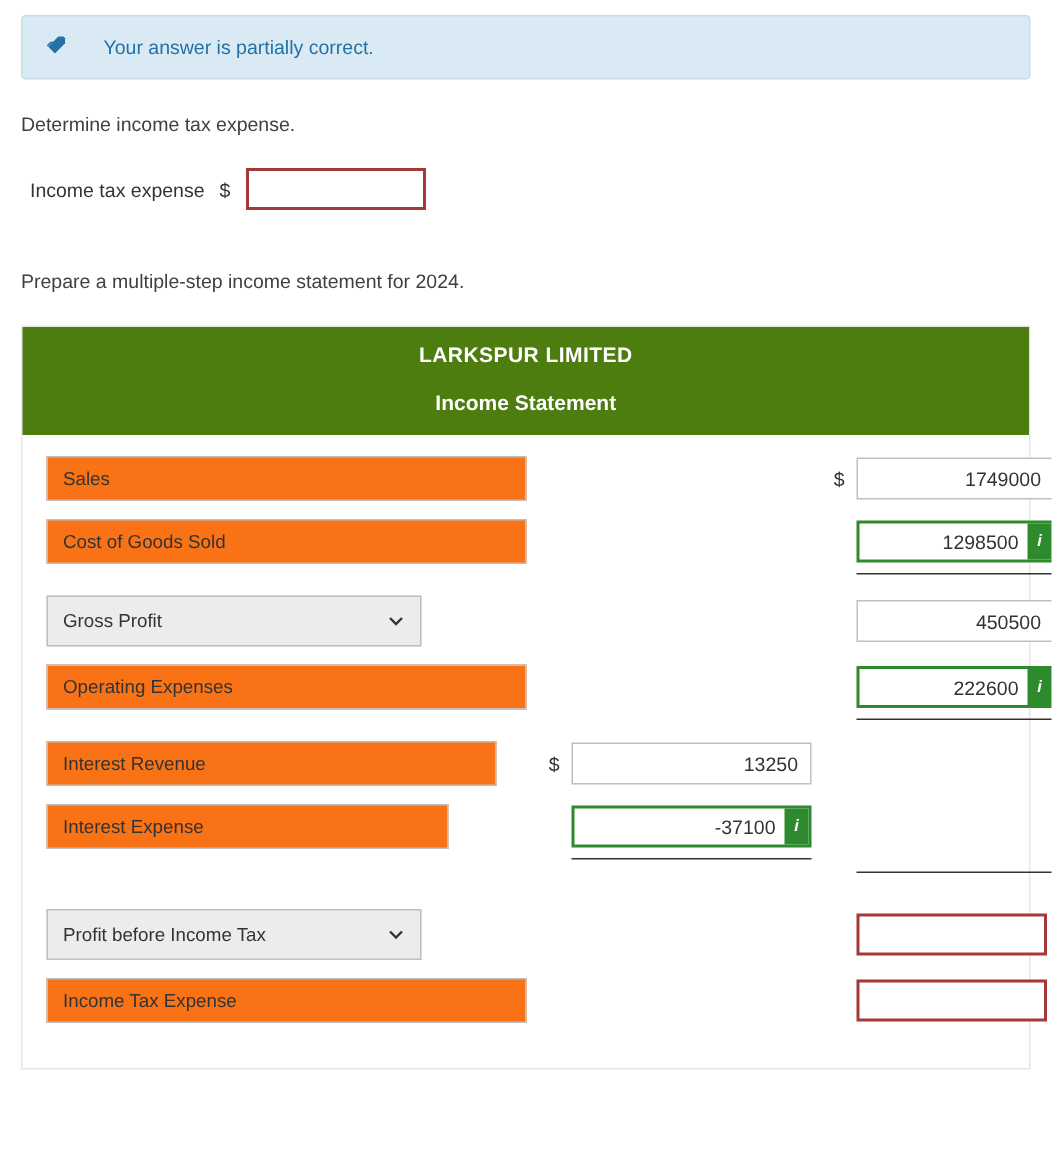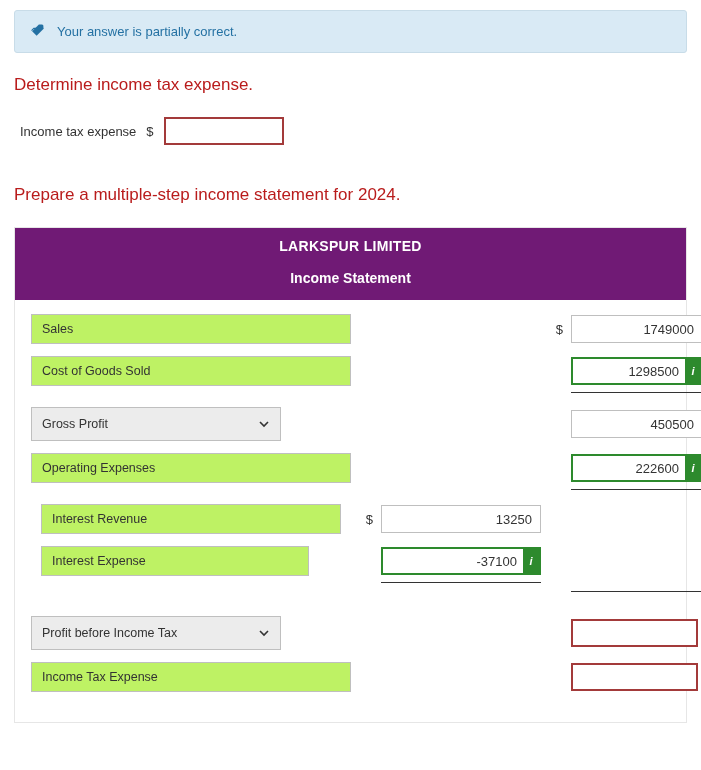--- a/index.html
+++ b/index.html
@@ -12,42 +12,42 @@
     width: 701px;
   }
   .feedback-banner {
     background: #d9eaf5;
     border: 1px solid #c8dce8;
     border-radius: 3px;
     padding: 12px 16px;
     margin-bottom: 22px;
     display: flex;
     align-items: center;
-    gap: 8px;
+    gap: 20px;
     color: #2471a3;
     font-size: 13px;
   }
   .feedback-banner svg { width: 18px; height: 14px; flex-shrink: 0; }
-  .prompt-text { color: #b91c1c; font-size: 17px; margin-bottom: 22px; }
+  .prompt-text { color: #404040; font-size: 13px; margin-bottom: 22px; }
   .top-input-row { display: flex; align-items: center; gap: 10px; margin: 0 0 40px 6px; }
   .top-input-row .label { color: #333; font-size: 13px; }
   .top-input-row .dollar { color: #333; }
   .red-input {
     border: 2px solid #a33a3a;
     background: #fff;
     height: 28px;
     padding: 0 8px;
     font-size: 13px;
     outline: none;
   }
   .red-input.sm { width: 120px; }
   .red-input.amt { width: 127px; text-align: right; }
   .statement-box { background: #fff; border: 1px solid #e6e6e6; padding: 0 0 18px 0; }
   .stmt-header {
-    background: #701a75;
+    background: #4d7c0f;
     color: #fff;
     text-align: center;
     padding: 10px 0 14px 0;
   }
   .stmt-header .company { font-weight: bold; font-size: 14px; letter-spacing: 0.3px; }
   .stmt-header .title { font-weight: bold; font-size: 14px; margin-top: 16px; }
   .period-select {
     margin: 8px auto 0 auto;
     display: flex; align-items: center; justify-content: space-between;
     background: #fff; color: #333;
@@ -59,23 +59,23 @@
   }
   .chev { width: 12px; height: 12px; }
   .rows { padding: 14px 16px 0 16px; }
   .row {
     display: grid;
     grid-template-columns: 320px 14px 160px 14px 132px;
     align-items: center;
     column-gap: 8px;
     margin-bottom: 12px;
   }
-  .row.indent .cell-left { margin-left: 10px; }
+  .row.indent .cell-left { }
   .label-box {
-    background: #bef264;
+    background: #f97316;
     border: 1px solid #bfbfbf;
     height: 30px;
     display: flex; align-items: center;
     padding: 0 10px;
     color: #333;
     font-size: 12.5px;
   }
   .label-select {
     background: #ececec;
     border: 1px solid #bfbfbf;

